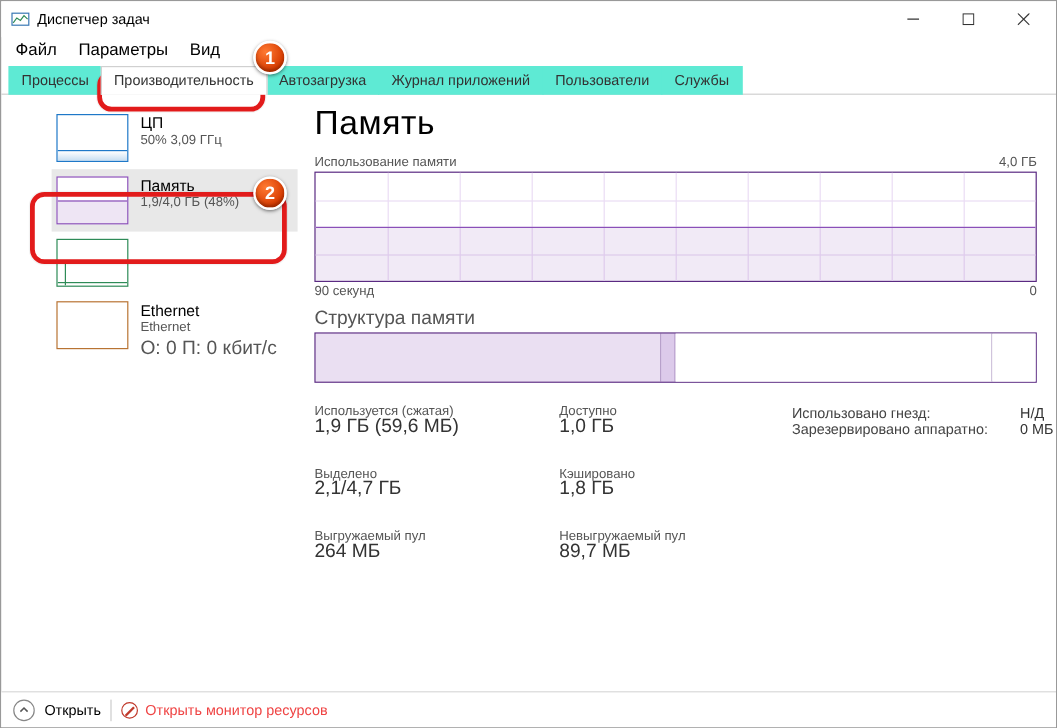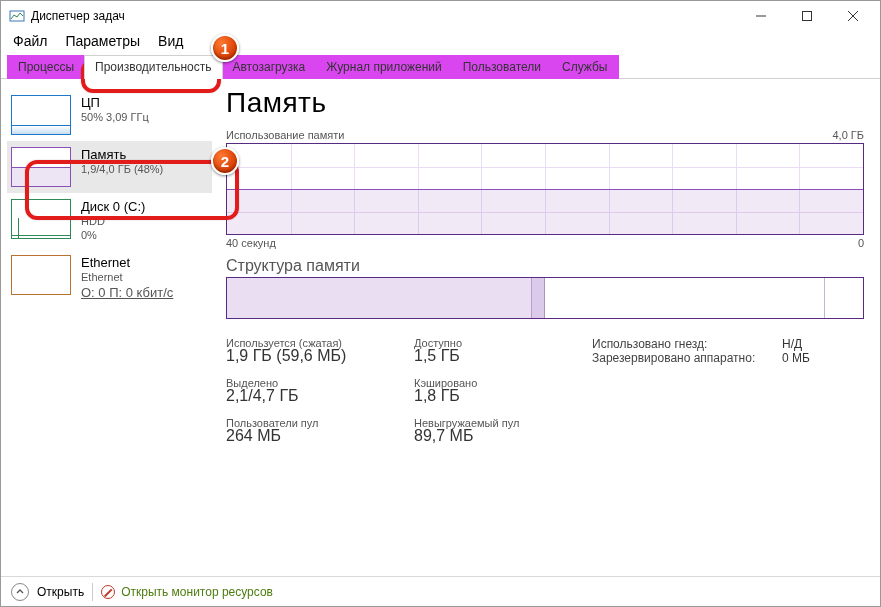--- a/index.html
+++ b/index.html
@@ -51,31 +51,32 @@
   }
   .tab {
     padding: 4px 10px 5px 10px;
     font-size: 12px;
     color:#333;
     border: 1px solid transparent;
     border-bottom: none;
     margin-right: -1px;
     position: relative;
     top: 1px;
-    background:#d946ef;
+    background:#5eead4;
   }
   .tab.active {
     border-color: #d0d0d0;
     background:#fff;
     z-index:2;
   }
   
   .content {
     display: flex;
     height: calc(100% - 30px - 20px - 28px - 30px);
+    margin-left: 36px;
   }
   .sidebar {
     width: 217px;
     padding: 10px 6px 6px 6px;
     overflow: hidden;
   }
   .side-item {
     display: flex;
     gap: 10px;
     padding: 6px 4px;
@@ -85,21 +86,21 @@
   .thumb {
     width: 60px; height: 40px;
     border: 1px solid #999;
     background:#fff;
     position: relative;
     overflow: hidden;
   }
   .side-labels { line-height: 1.25; }
   .side-title { font-size: 13px; }
   .side-sub { font-size: 11px; color:#555; }
-  .side-sub.small { font-size: 13px; text-decoration: underline; }
+  .side-sub.small { font-size: 16px; }
 
   .main {
     flex: 1;
     padding: 6px 16px 6px 8px;
     overflow: hidden;
   }
   .main h1 {
     font-size: 28px;
     font-weight: 400;
     margin: 2px 0 10px 0;
@@ -134,20 +135,21 @@
     margin-bottom:18px;
   }
   .struct-seg { border-right:1px solid rgba(90,42,130,0.35); }
 
   .stats {
     display: grid;
     grid-template-columns: 180px 170px 200px auto;
     row-gap: 12px;
     column-gap: 8px;
     align-items: start;
+    gap: 24px;
   }
   .stat-label { font-size: 11px; color:#555; }
   .stat-val { font-size: 16px; color:#333; margin-top:-2px; }
   .kv-row { display:flex; gap:10px; font-size:12px; }
   .kv-row .k { min-width:180px; color:#444; }
   .kv-row .v { color:#333; }
 
   
   .bottombar {
     position:absolute; left:0; right:0; bottom:0;
@@ -158,21 +160,21 @@
     gap:8px;
     font-size:12px;
     background:#fff;
   }
   .chevron-circle {
     width:18px; height:18px; border:1px solid #888; border-radius:50%;
     display:inline-flex; align-items:center; justify-content:center;
     font-size:11px; color:#555;
   }
   .divider { width:1px; height:18px; background:#ccc; }
-  .link { color:#4d7c0f; cursor:pointer; display:inline-flex; gap:6px; }
+  .link { color:#ef4444; cursor:pointer; display:inline-flex; gap:6px; }
   .link .no-icon {
     width:14px; height:14px; border:1.5px solid #c0392b; border-radius:50%;
     position:relative;
   }
   .link .no-icon::after {
     content:""; position:absolute; left:1px; right:1px; top:50%; height:1.5px;
     background:#c0392b; transform: rotate(-45deg);
   }
 
   
@@ -280,25 +282,20 @@
       <div class="side-labels">
         <div class="side-title">Память</div>
         <div class="side-sub">1,9/4,0 ГБ (48%)</div>
       </div>
     </div>
 
     <div class="side-item">
       <div class="thumb" style="border-color:#2e8b57">
         <div class="disk-area"></div>
           <div class="disk-spike"></div>
-      </div>
-      <div class="side-labels">
-        <div class="side-title">Диск 0 (C:)</div>
-        <div class="side-sub">HDD</div>
-        <div class="side-sub">0%</div>
       </div>
     </div>
 
     <div class="side-item">
       <div class="thumb eth-thumb"></div>
       <div class="side-labels">
         <div class="side-title">Ethernet</div>
         <div class="side-sub">Ethernet</div>
         <div class="side-sub small">О: 0  П: 0 кбит/с</div>
       </div>
@@ -323,40 +320,40 @@
       <div class="grid-v" style="left:40%"></div>
       <div class="grid-v" style="left:50%"></div>
       <div class="grid-v" style="left:60%"></div>
       <div class="grid-v" style="left:70%"></div>
       <div class="grid-v" style="left:80%"></div>
       <div class="grid-v" style="left:90%"></div>
       <div class="mem-line"></div>
       <div style="position:absolute;left:0;right:0;bottom:0;height:44px;background:rgba(138,79,184,0.12)"></div>
     </div>
     <div class="time-row">
-      <span>40 секунд</span>
+      <span>90 секунд</span>
       <span>0</span>
     </div>
 
     <div class="struct-label">Структура памяти</div>
     <div class="struct-box">
       <div class="struct-seg" style="flex:0 0 48%; background:rgba(138,79,184,0.18)"></div>
       <div class="struct-seg" style="flex:0 0 2%; background:rgba(138,79,184,0.30)"></div>
       <div class="struct-seg" style="flex:0 0 44%; background:#fff"></div>
       <div style="flex:0 0 6%; background:#fff"></div>
     </div>
 
     <div class="stats">
       <div>
         <div class="stat-label">Используется (сжатая)</div>
         <div class="stat-val">1,9 ГБ (59,6 МБ)</div>
       </div>
       <div>
         <div class="stat-label">Доступно</div>
-        <div class="stat-val">1,5 ГБ</div>
+        <div class="stat-val">1,0 ГБ</div>
       </div>
       <div style="grid-column:3 / span 2;">
         <div class="kv-row">
           <span class="k">Использовано гнезд:</span>
           <span class="v">Н/Д</span>
         </div>
         <div class="kv-row">
           <span class="k">Зарезервировано аппаратно:</span>
           <span class="v">0 МБ</span>
         </div>
@@ -367,21 +364,21 @@
         <div class="stat-val">2,1/4,7 ГБ</div>
       </div>
       <div>
         <div class="stat-label">Кэшировано</div>
         <div class="stat-val">1,8 ГБ</div>
       </div>
       <div></div>
         <div></div>
 
       <div>
-        <div class="stat-label">Пользователи пул</div>
+        <div class="stat-label">Выгружаемый пул</div>
         <div class="stat-val">264 МБ</div>
       </div>
       <div>
         <div class="stat-label">Невыгружаемый пул</div>
         <div class="stat-val">89,7 МБ</div>
       </div>
     </div>
   </div>
 </div>
 

